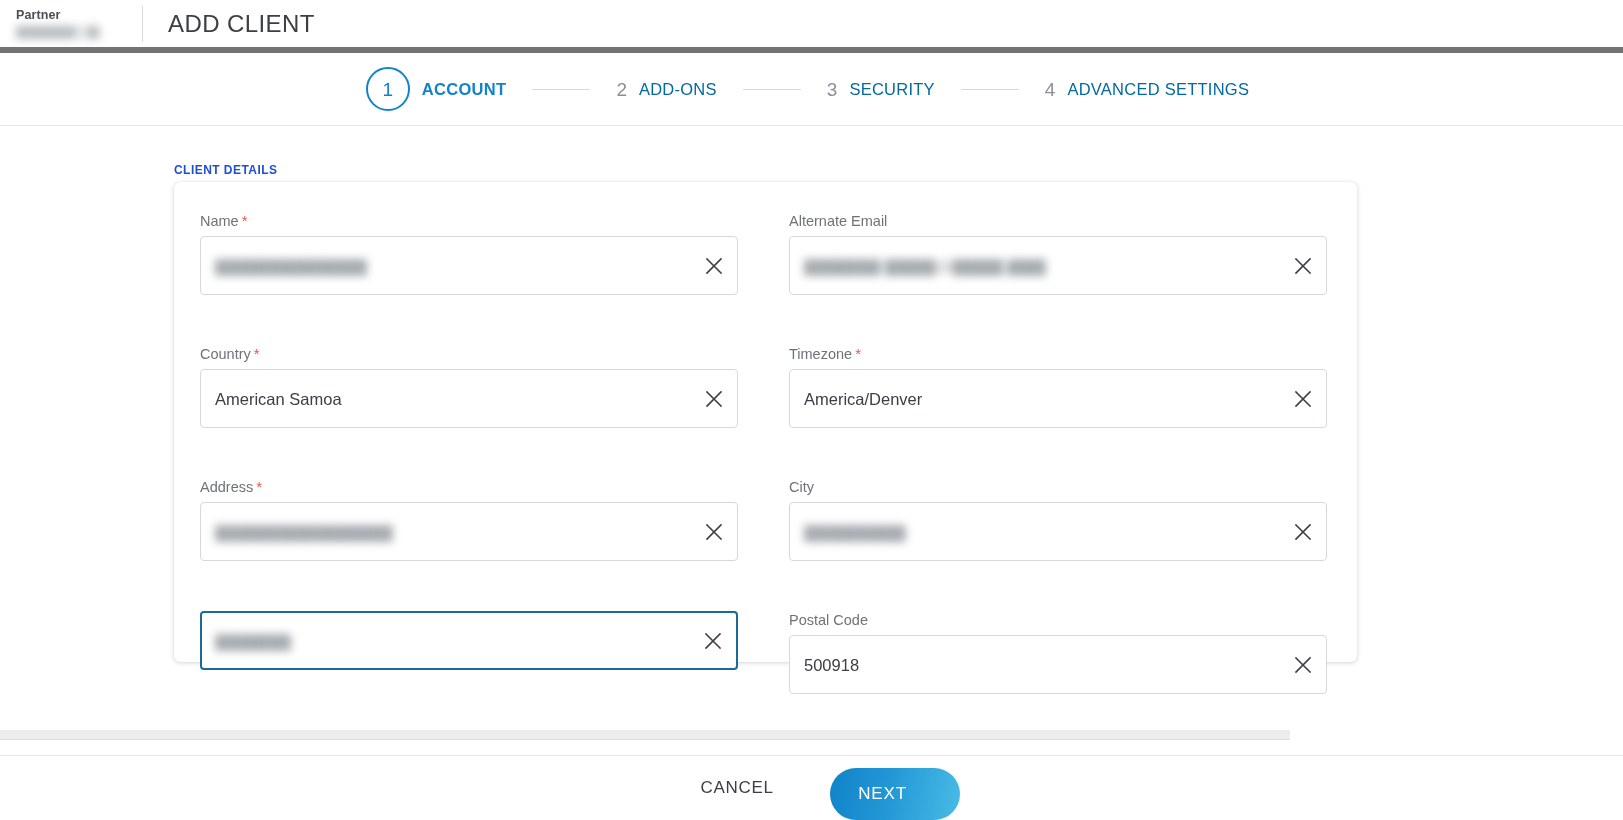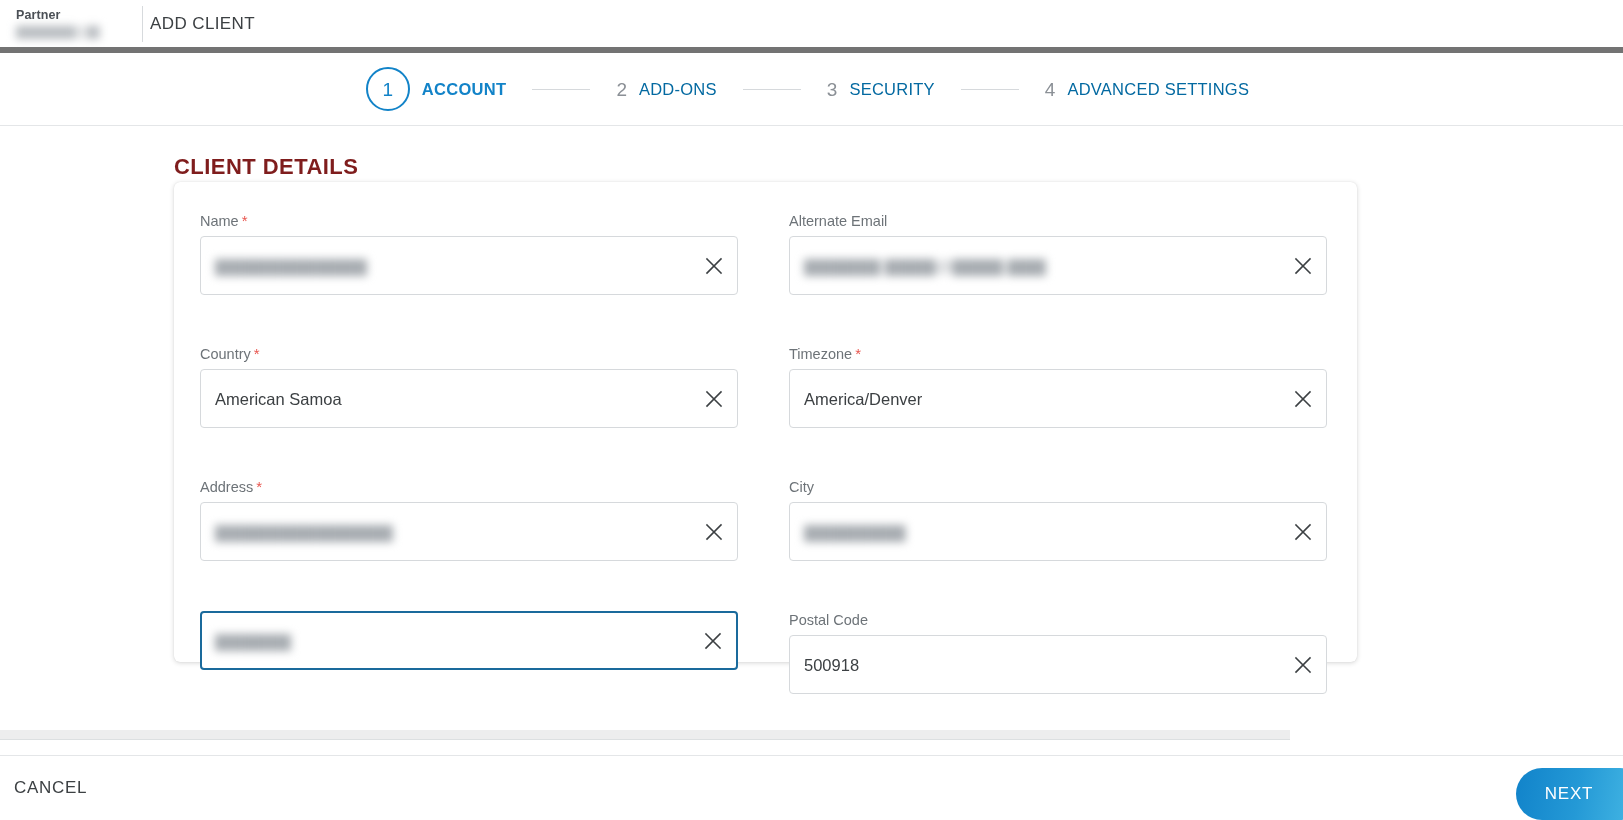--- a/index.html
+++ b/index.html
@@ -47,24 +47,24 @@
     width: 106px;
     user-select: none;
   }
   .topbar-divider {
     width: 1px;
     height: 36px;
     background: #d7dadd;
     margin-left: 0px;
   }
   .page-title {
-    font-size: 17px;
+    font-size: 24px;
     color: #3c4043;
     letter-spacing: .4px;
-    margin-left: 7px;
+    margin-left: 25px;
     font-weight: normal;
   }
 
   
   .stepper-bar {
     height: 73px;
     border-bottom: 1px solid #e4e6e8;
     display: flex;
     align-items: center;
     justify-content: center;
@@ -117,24 +117,24 @@
   }
 
   
   .content {
     position: relative;
     height: 629px;
     background: #ffffff;
     overflow: hidden;
   }
   .section-title {
-    font-size: 22px;
-    color: #7f1d1d;
+    font-size: 12px;
+    color: #1d4ed8;
     letter-spacing: .45px;
-    margin: 28px 0 0 174px;
+    margin: 37px 0 0 174px;
   }
 
   .form-card {
     position: absolute;
     left: 174px;
     top: 56px;
     width: 1183px;
     height: 480px;
     background: #ffffff;
     border-radius: 6px;
@@ -215,21 +215,21 @@
     border-bottom: 1px solid #dcdfe1;
   }
 
   
   .footer {
     position: relative;
     height: 64px;
     border-top: 1px solid #e4e6e8;
     display: flex;
     align-items: center;
-    justify-content: space-between;
+    justify-content: center;
     background: #ffffff;
     padding-right: 0px;
   }
   .btn-cancel {
     font-size: 17px;
     color: #3c4043;
     letter-spacing: .7px;
     background: none;
     border: none;
     cursor: pointer;

